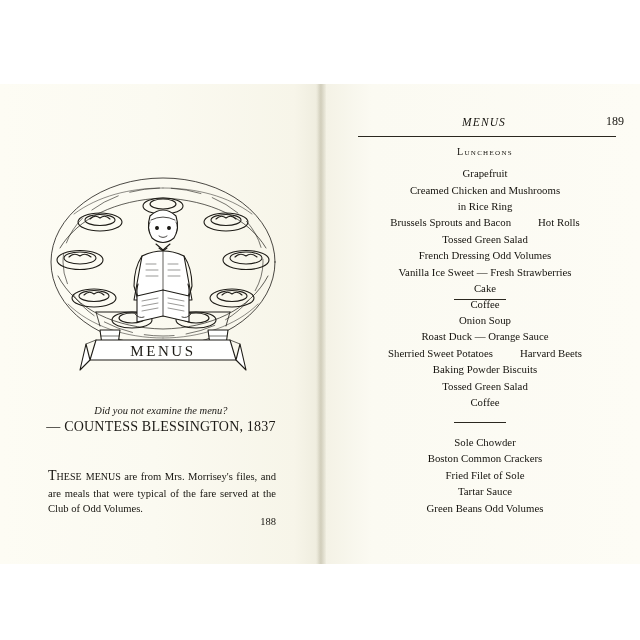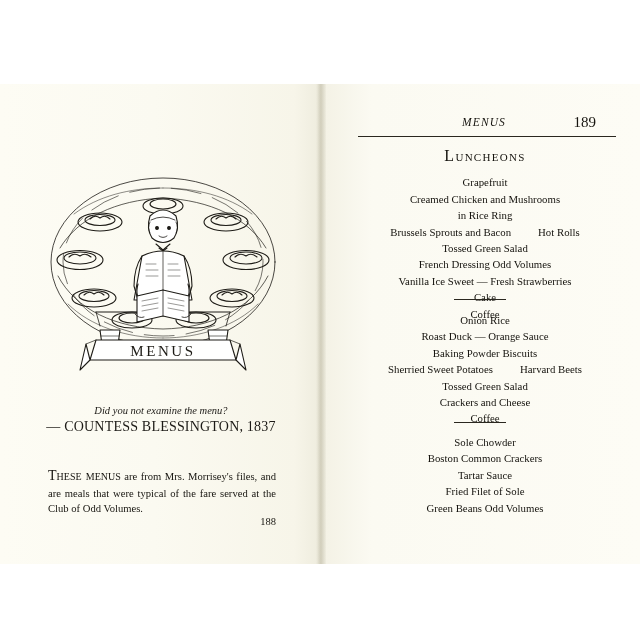--- a/index.html
+++ b/index.html
@@ -117,23 +117,23 @@
     justify-content: center;
     color: #16140f;
   }
   .running-head .title {
     font-style: italic;
     font-size: 11.5px;
     letter-spacing: 1.1px;
   }
   .folio-right {
     position: absolute;
-    right: 44px;
+    right: 16px;
     top: 30px;
-    font-size: 15px;
+    font-size: 12px;
     color: #16140f;
   }
 
   .rule {
     position: absolute;
     left: 38px;
     top: 52px;
     width: 258px;
     height: 1px;
     background: #2a271f;
@@ -144,21 +144,21 @@
     left: 20px;
     width: 290px;
     text-align: center;
     color: #14120d;
     font-size: 10.8px;
     line-height: 1.52;
   }
   .menu-heading {
     font-variant: small-caps;
     letter-spacing: 1.3px;
-    font-size: 16px;
+    font-size: 10px;
     margin-bottom: 6px;
   }
   .menu-line { white-space: pre-wrap; }
 
   .divider {
     position: absolute;
     width: 52px;
     height: 1px;
     background: #2a271f;
     left: 50%;
@@ -304,36 +304,35 @@
         <div class="menu-line">Tossed Green Salad</div>
         <div class="menu-line">French Dressing Odd Volumes</div>
         <div class="menu-line">Vanilla Ice Sweet — Fresh Strawberries</div>
         <div class="menu-line">Cake</div>
         <div class="menu-line">Coffee</div>
       </div>
 
       <div class="divider" id="div-1"></div>
 
       <div class="menu-block" id="block-2">
-        <div class="menu-line">Onion Rice</div>
+        <div class="menu-line">Onion Soup</div>
         <div class="menu-line">Roast Duck — Orange Sauce</div>
+        <div class="menu-line">Sherried Sweet Potatoes          Harvard Beets</div>
         <div class="menu-line">Baking Powder Biscuits</div>
-        <div class="menu-line">Sherried Sweet Potatoes          Harvard Beets</div>
         <div class="menu-line">Tossed Green Salad</div>
-        <div class="menu-line">Crackers and Cheese</div>
         <div class="menu-line">Coffee</div>
       </div>
 
       <div class="divider" id="div-2"></div>
 
       <div class="menu-block" id="block-3">
         <div class="menu-line">Sole Chowder</div>
         <div class="menu-line">Boston Common Crackers</div>
+        <div class="menu-line">Fried Filet of Sole</div>
         <div class="menu-line">Tartar Sauce</div>
-        <div class="menu-line">Fried Filet of Sole</div>
         <div class="menu-line">Green Beans Odd Volumes</div>
       </div>
     </div>
 
     <div class="gutter"></div>
   </div>
 
 </div>
 
 </body></html>

